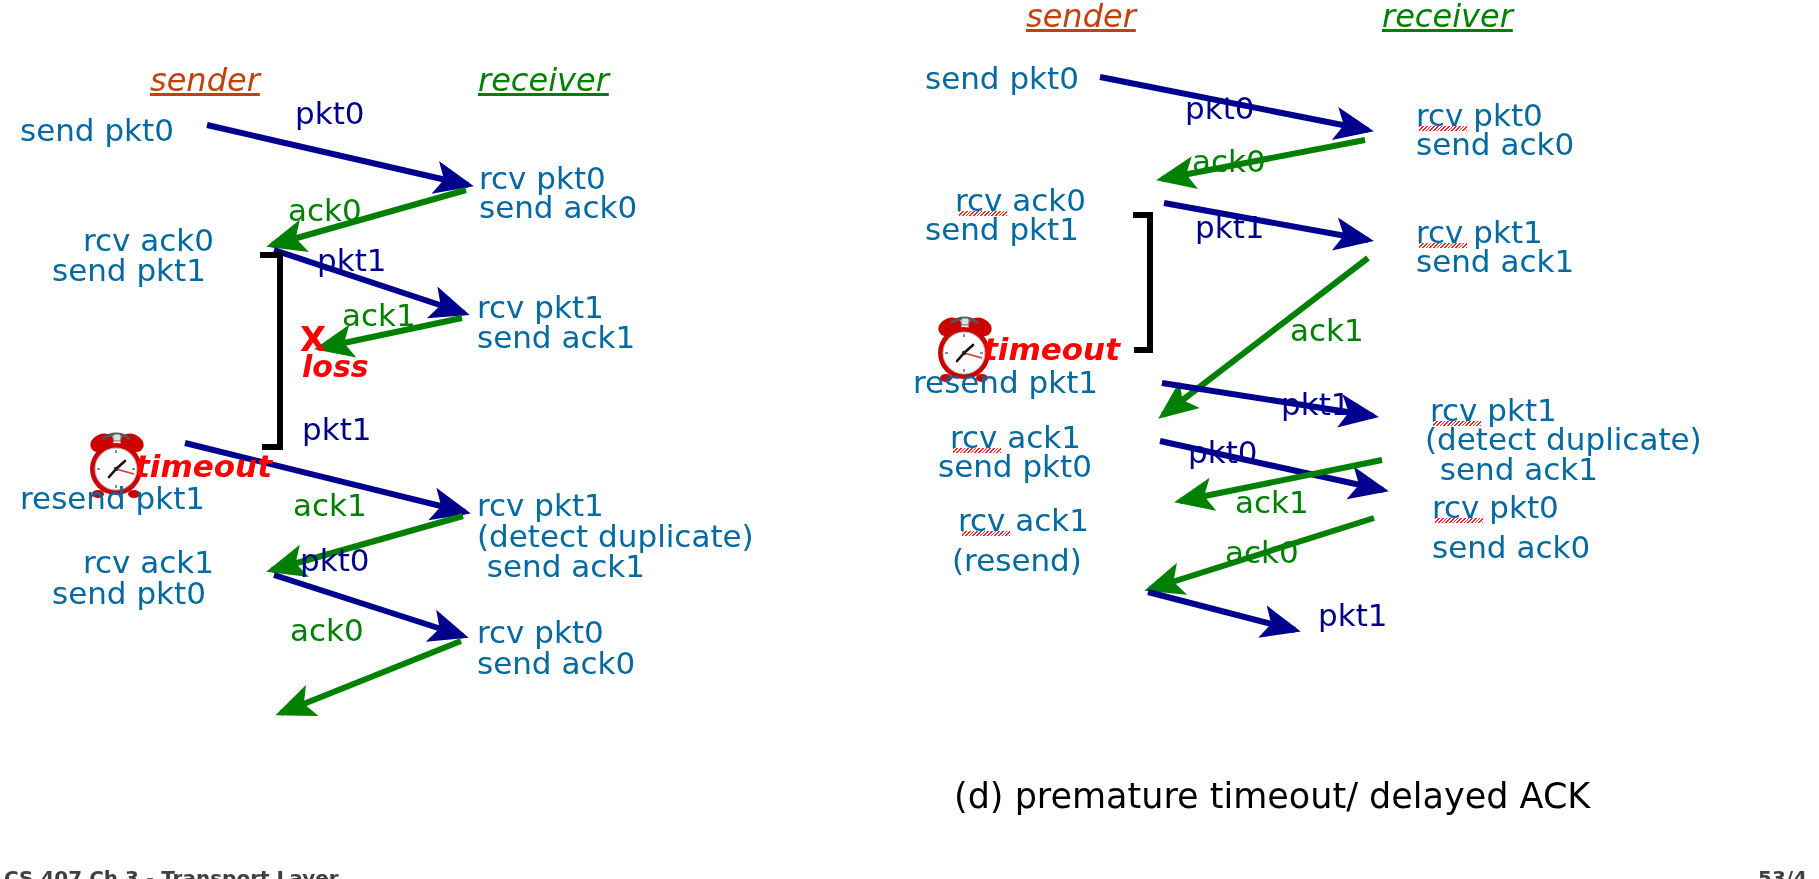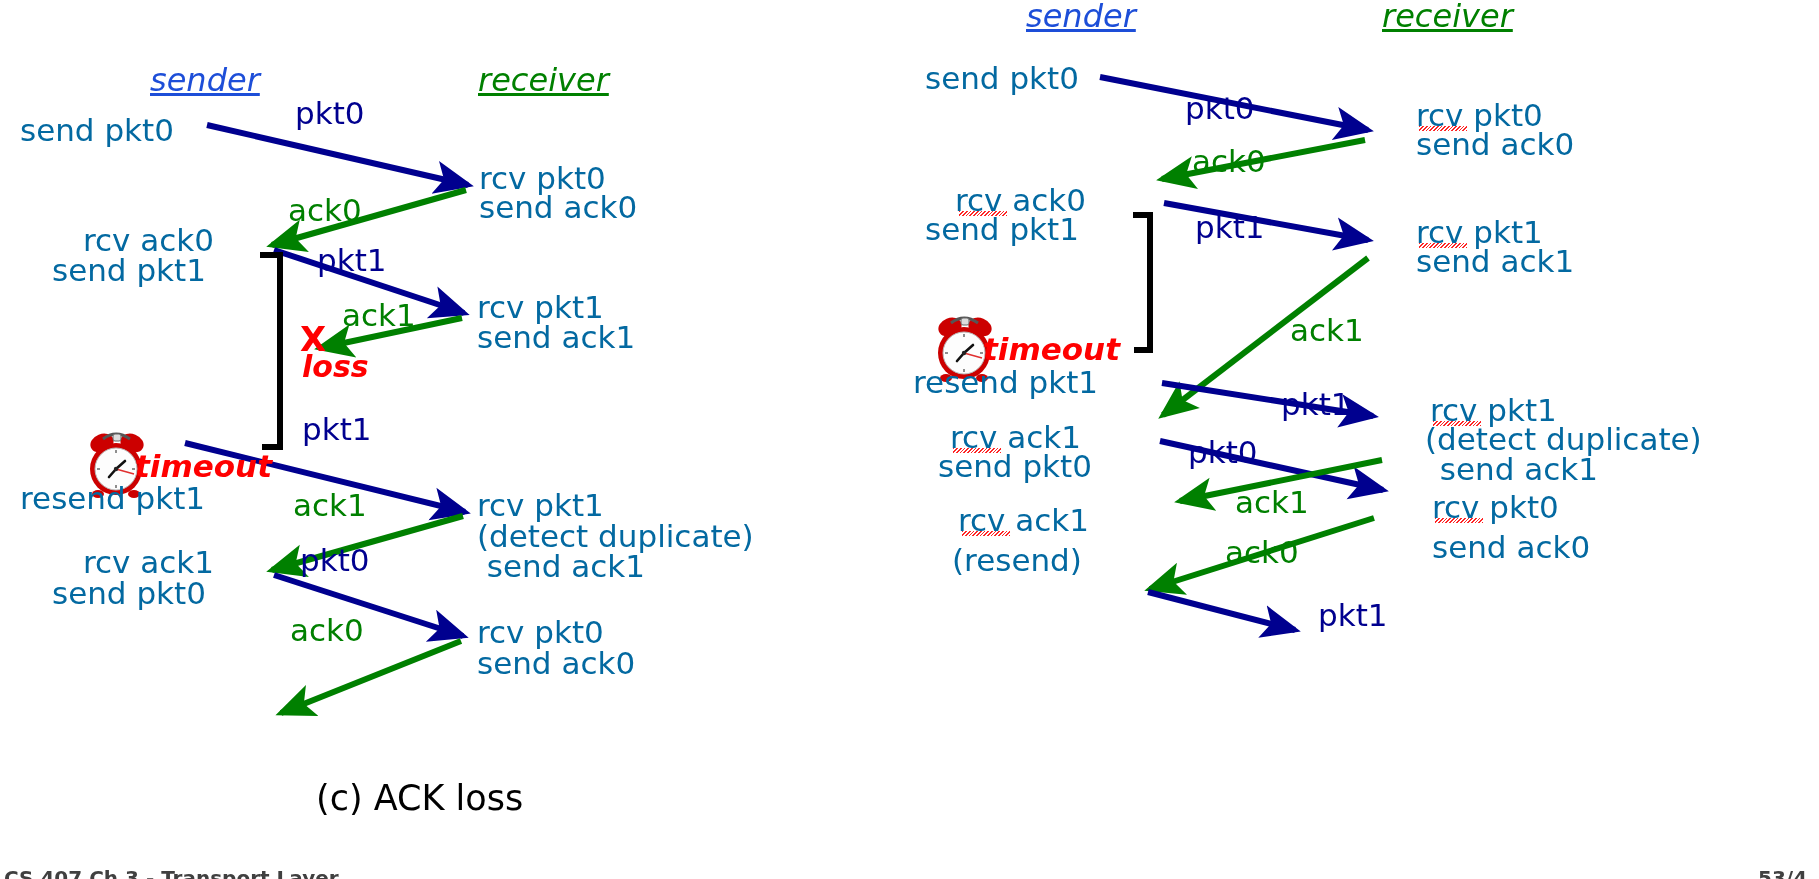--- a/index.html
+++ b/index.html
@@ -6,21 +6,21 @@
   body{width:1819px;height:879px;position:relative;overflow:hidden;
        font-family:"DejaVu Sans","Liberation Sans",sans-serif;}
   .stage{position:absolute;left:0;top:0;width:1819px;height:879px;}
   svg.layer{position:absolute;left:0;top:0;width:1819px;height:879px;pointer-events:none;}
   .txt{position:absolute;white-space:pre;line-height:1.02;}
   .black{color:#0369a1;font-size:31px;}
   .blue{color:#00008f;font-size:31px;}
   .green{color:#008000;font-size:31px;}
   .red{color:#ff0000;font-size:31px;}
   .hdr{font-size:32px;font-style:italic;text-decoration:underline;font-weight:400;}
-  .hdr.b{color:#1d4ed8;}
+  .hdr.b{color:#c2410c;}
   .hdr.g{color:#008000;}
   .ital{font-style:italic;font-weight:bold;}
   .caption{color:#000;font-size:35px;}
   .xmark{color:#ff0000;font-size:34px;font-weight:bold;}
   .footer{position:absolute;color:#404040;font-size:20px;font-weight:bold;white-space:nowrap;}
   .clock{position:absolute;width:62px;height:70px;}
   
   .squig{position:absolute;height:5px;
      background-image:repeating-linear-gradient(135deg,#ff0000 0 1.2px,transparent 1.2px 2.6px);
      opacity:.85;}
@@ -123,21 +123,20 @@
   <div class="txt blue" style="left:317px;top:245px;">pkt1</div>
   <div class="txt green" style="left:342px;top:300px;">ack1</div>
   <div class="txt blue" style="left:302px;top:414px;">pkt1</div>
   <div class="txt green" style="left:293px;top:490px;">ack1</div>
   <div class="txt blue" style="left:300px;top:545px;">pkt0</div>
   <div class="txt green" style="left:290px;top:615px;">ack0</div>
 
   <div class="txt xmark" style="left:300px;top:322px;">X</div>
   <div class="txt red ital" style="left:302px;top:352px;font-size:30px;">loss</div>
 
-  <div class="caption txt" style="left:316px;top:781px;">(c) ACK loss</div>
 
   <div class="txt hdr b" style="left:1026px;top:0px;">sender</div>
   <div class="txt hdr g" style="left:1382px;top:0px;">receiver</div>
 
   <div class="txt black" style="left:925px;top:63px;">send pkt0</div>
 
   <div class="txt black" style="left:955px;top:185px;">rcv ack0</div>
   <div class="squig" style="left:959px;top:211px;width:48px;"></div>
   <div class="txt black" style="left:925px;top:214px;">send pkt1</div>
 
@@ -195,17 +194,18 @@
   <div class="txt blue" style="left:1185px;top:93px;">pkt0</div>
   <div class="txt green" style="left:1192px;top:146px;">ack0</div>
   <div class="txt blue" style="left:1195px;top:212px;">pkt1</div>
   <div class="txt green" style="left:1290px;top:315px;">ack1</div>
   <div class="txt blue" style="left:1281px;top:389px;">pkt1</div>
   <div class="txt blue" style="left:1188px;top:437px;">pkt0</div>
   <div class="txt green" style="left:1235px;top:487px;">ack1</div>
   <div class="txt green" style="left:1225px;top:537px;">ack0</div>
   <div class="txt blue" style="left:1318px;top:600px;">pkt1</div>
 
+  <div class="caption txt" style="left:954px;top:779px;">(d) premature timeout/ delayed ACK</div>
 
   <div class="footer" style="left:4px;top:866px;">CS 407 Ch 3 - Transport Layer</div>
   <div class="footer" style="left:1758px;top:866px;">53/4</div>
 
 </div>
 
 </body></html>

